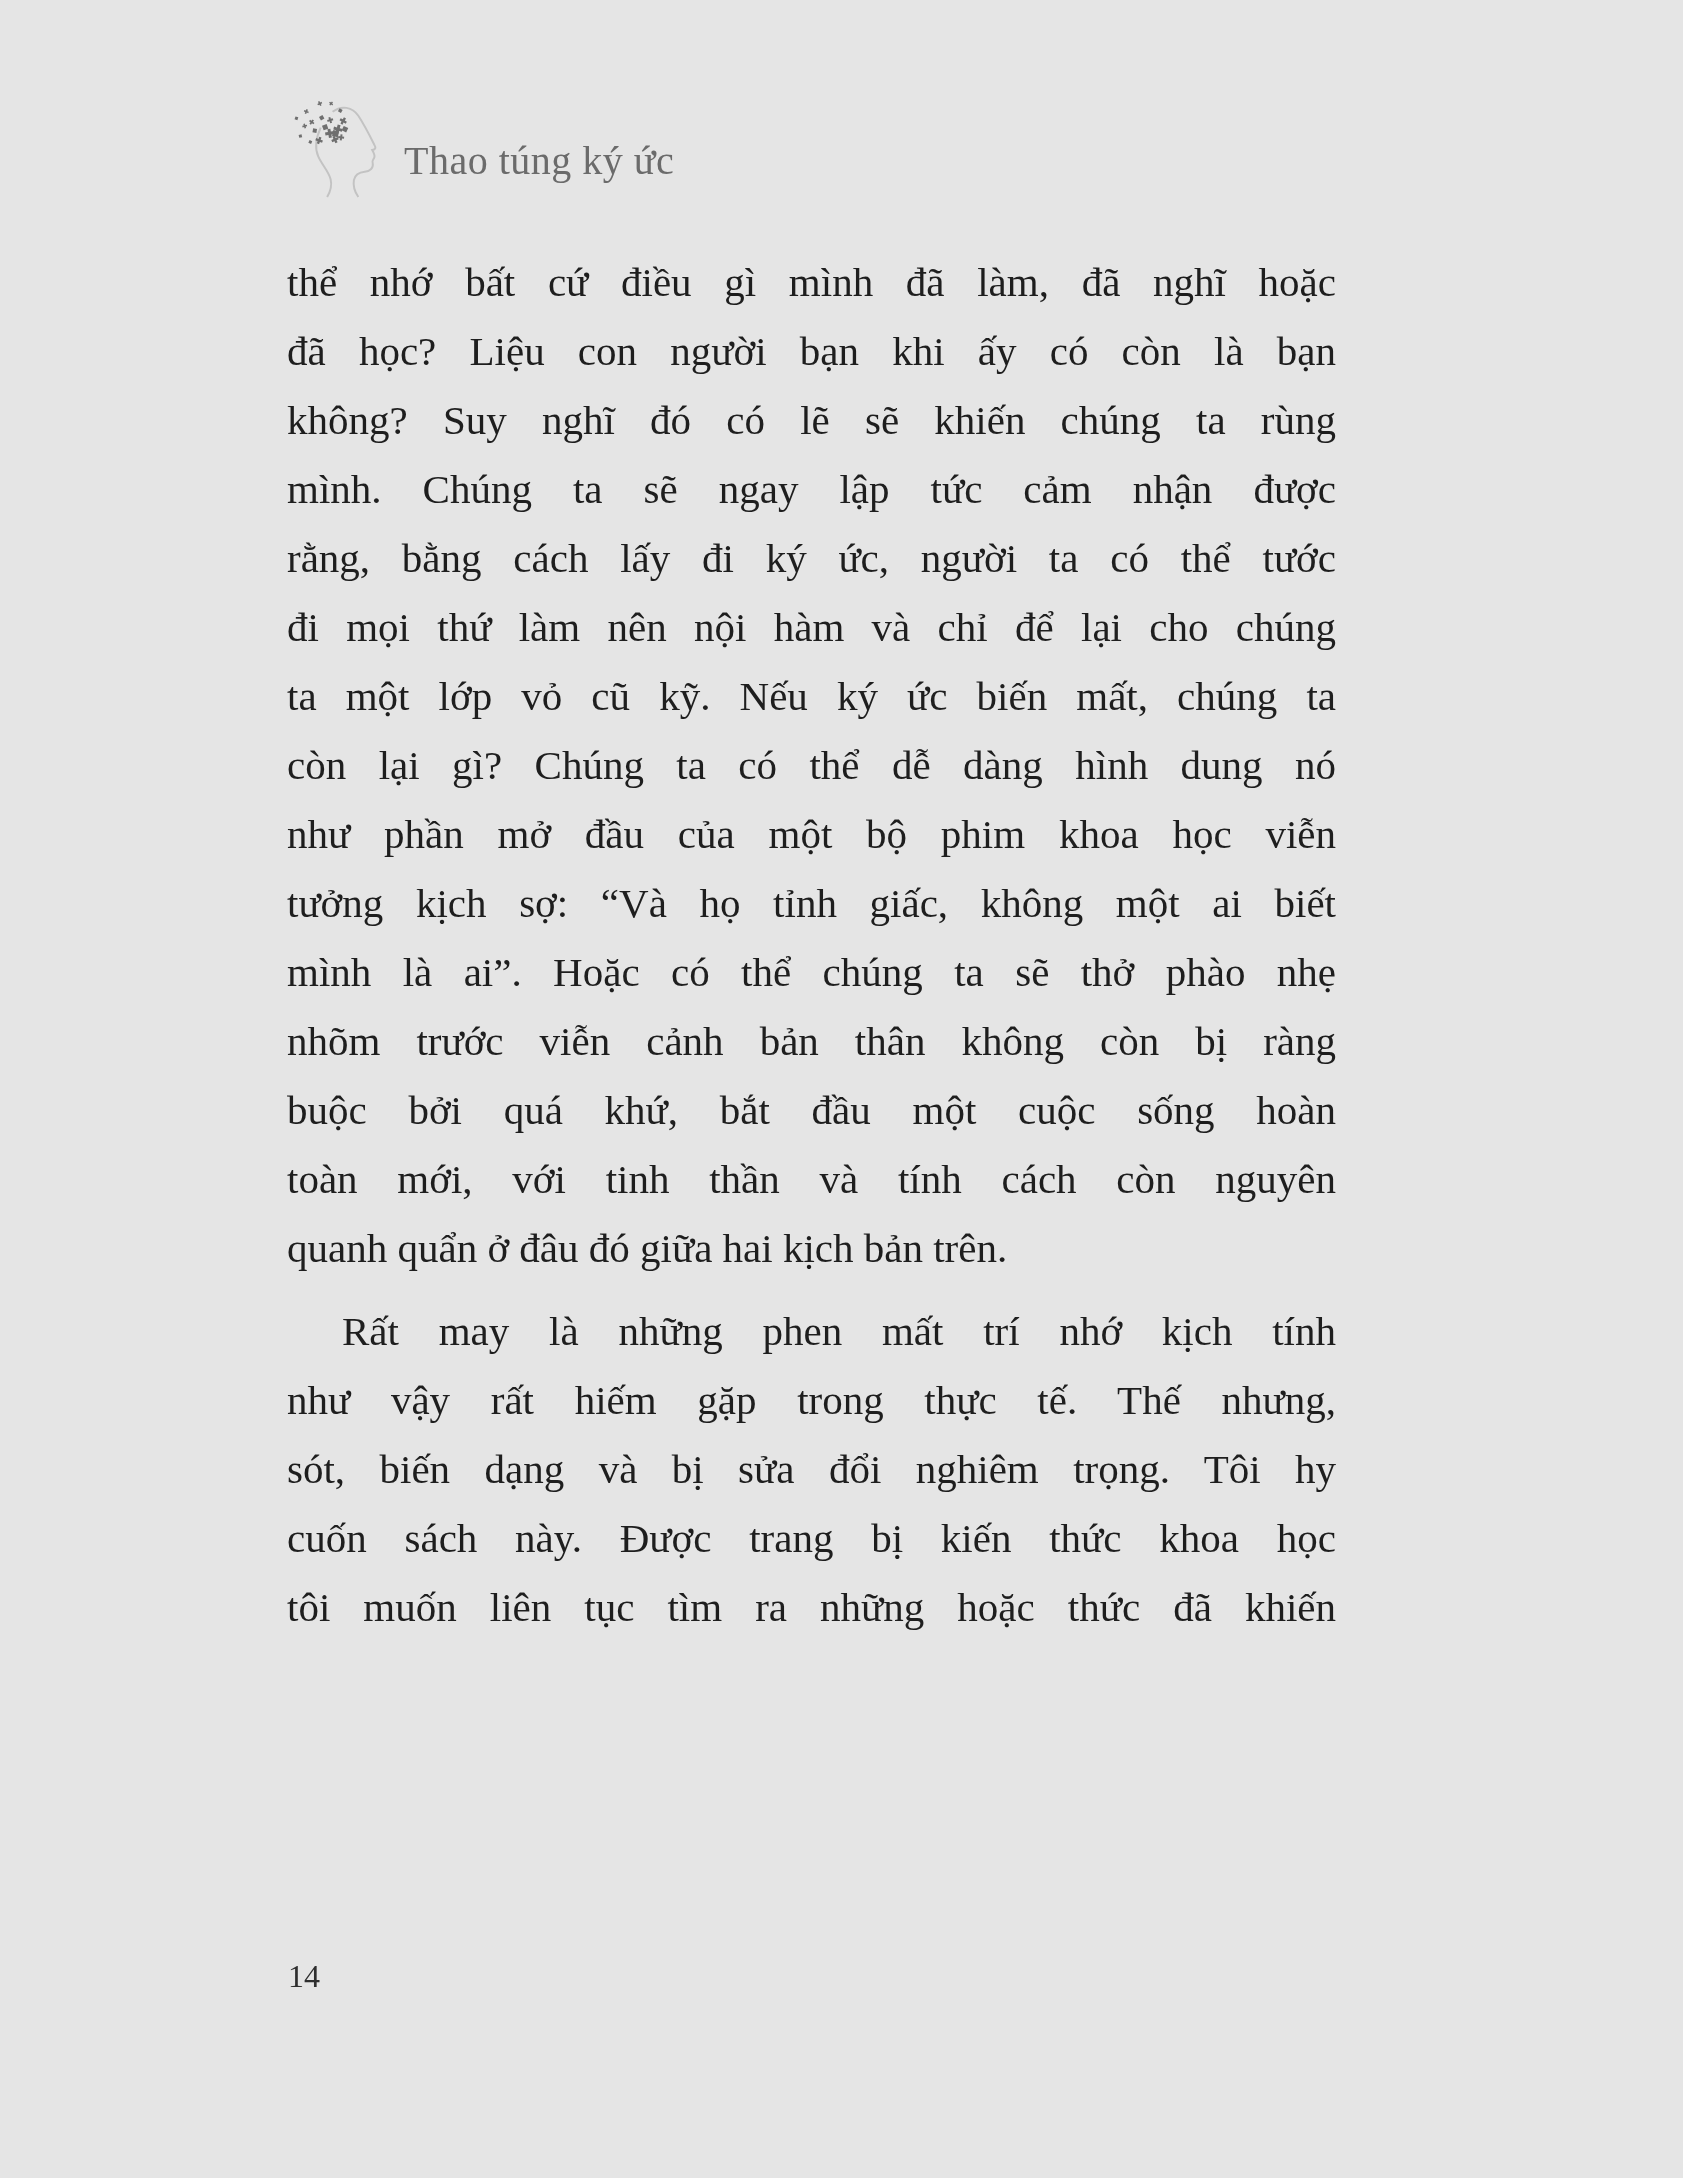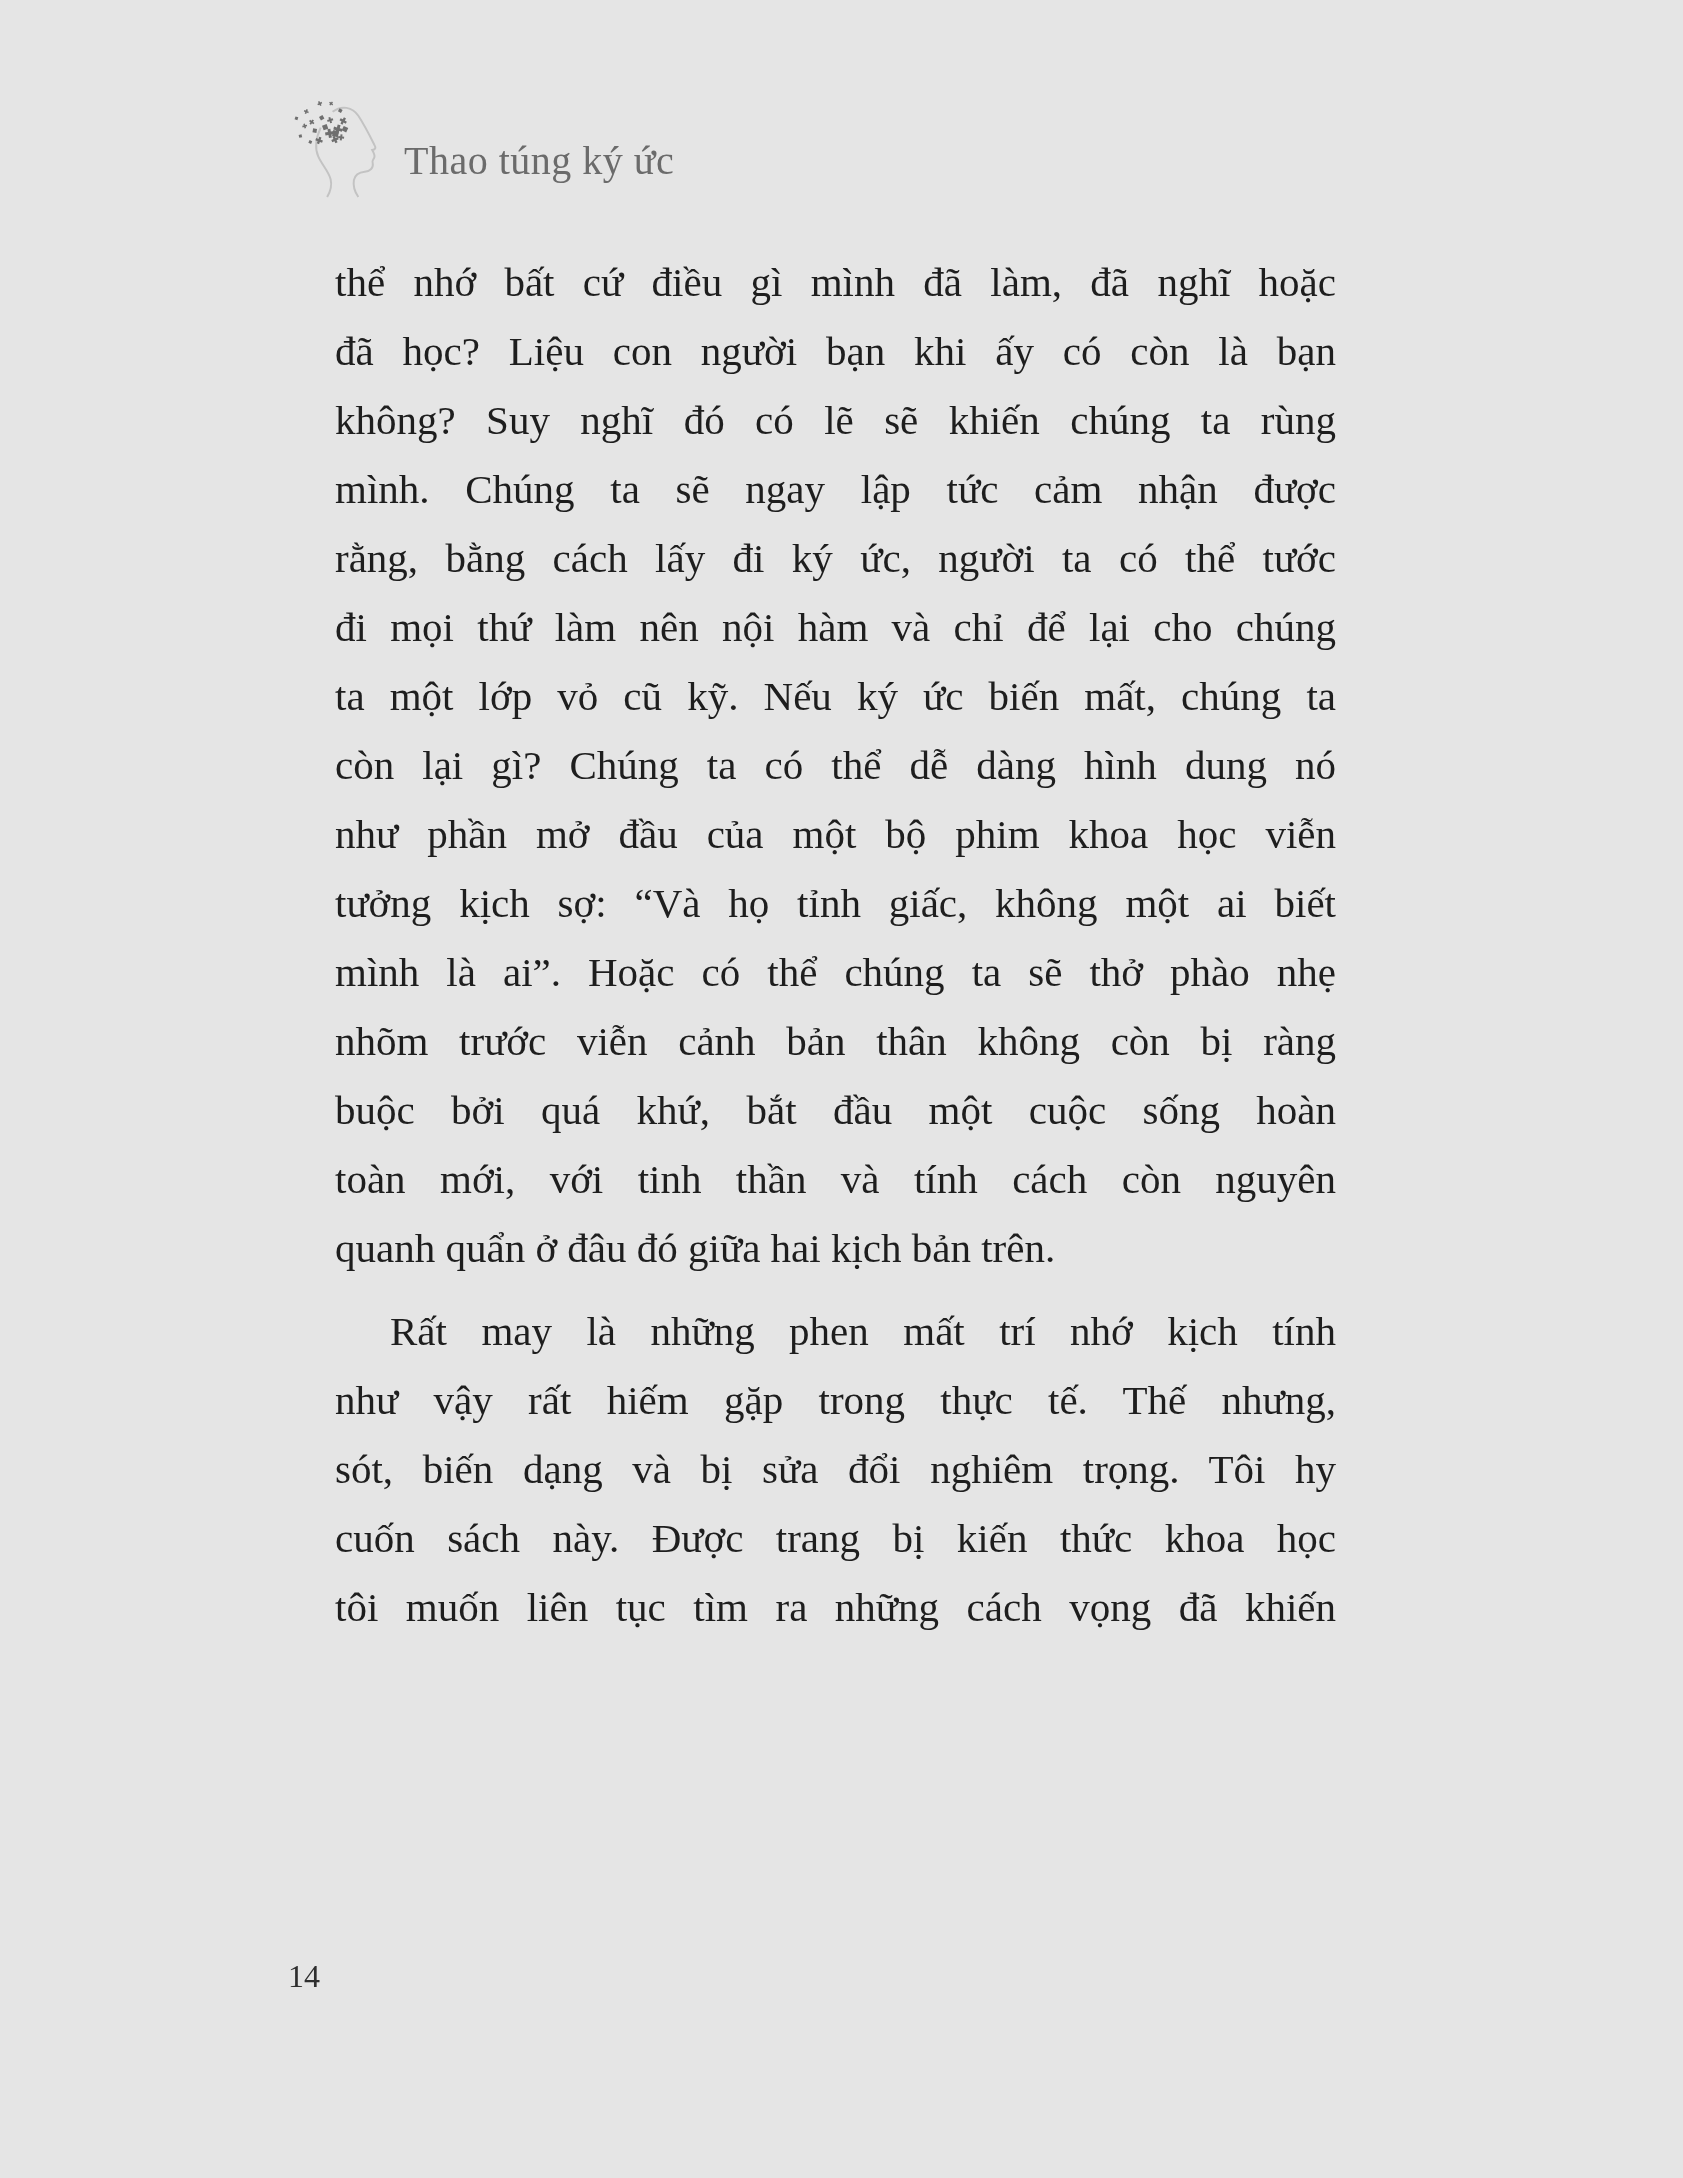--- a/index.html
+++ b/index.html
@@ -52,21 +52,20 @@
     line-height: 69px;
     color: #1e1e1e;
   }
   .paragraph { margin: 0; }
   .paragraph + .paragraph { margin-top: 14px; }
   .paragraph.indent .line:first-child { text-indent: 55px; }
   .line {
     text-align: justify;
     text-align-last: justify;
     white-space: normal;
-    margin-left: 48px;
   }
   .line.unjustified-last {
     text-align-last: left;
   }
   .page-number {
     position: absolute;
     left: 288px;
     top: 1958px;
     font-size: 32px;
     color: #2f2f2f;
@@ -134,20 +133,20 @@
         <div class="line">nhõm trước viễn cảnh bản thân không còn bị ràng</div>
         <div class="line">buộc bởi quá khứ, bắt đầu một cuộc sống hoàn</div>
         <div class="line">toàn mới, với tinh thần và tính cách còn nguyên</div>
         <div class="line unjustified-last">quanh quẩn ở đâu đó giữa hai kịch bản trên.</div>
       </div>
       <div class="paragraph indent">
         <div class="line">Rất may là những phen mất trí nhớ kịch tính</div>
         <div class="line">như vậy rất hiếm gặp trong thực tế. Thế nhưng,</div>
         <div class="line">sót, biến dạng và bị sửa đổi nghiêm trọng. Tôi hy</div>
         <div class="line">cuốn sách này. Được trang bị kiến thức khoa học</div>
-        <div class="line">tôi muốn liên tục tìm ra những cách vọng đã khiến</div>
+        <div class="line">tôi muốn liên tục tìm ra những hoặc thức đã khiến</div>
       </div>
     </div>
 
   <div class="page-number">14</div>
 
 </div>
 
 
 </body></html>

